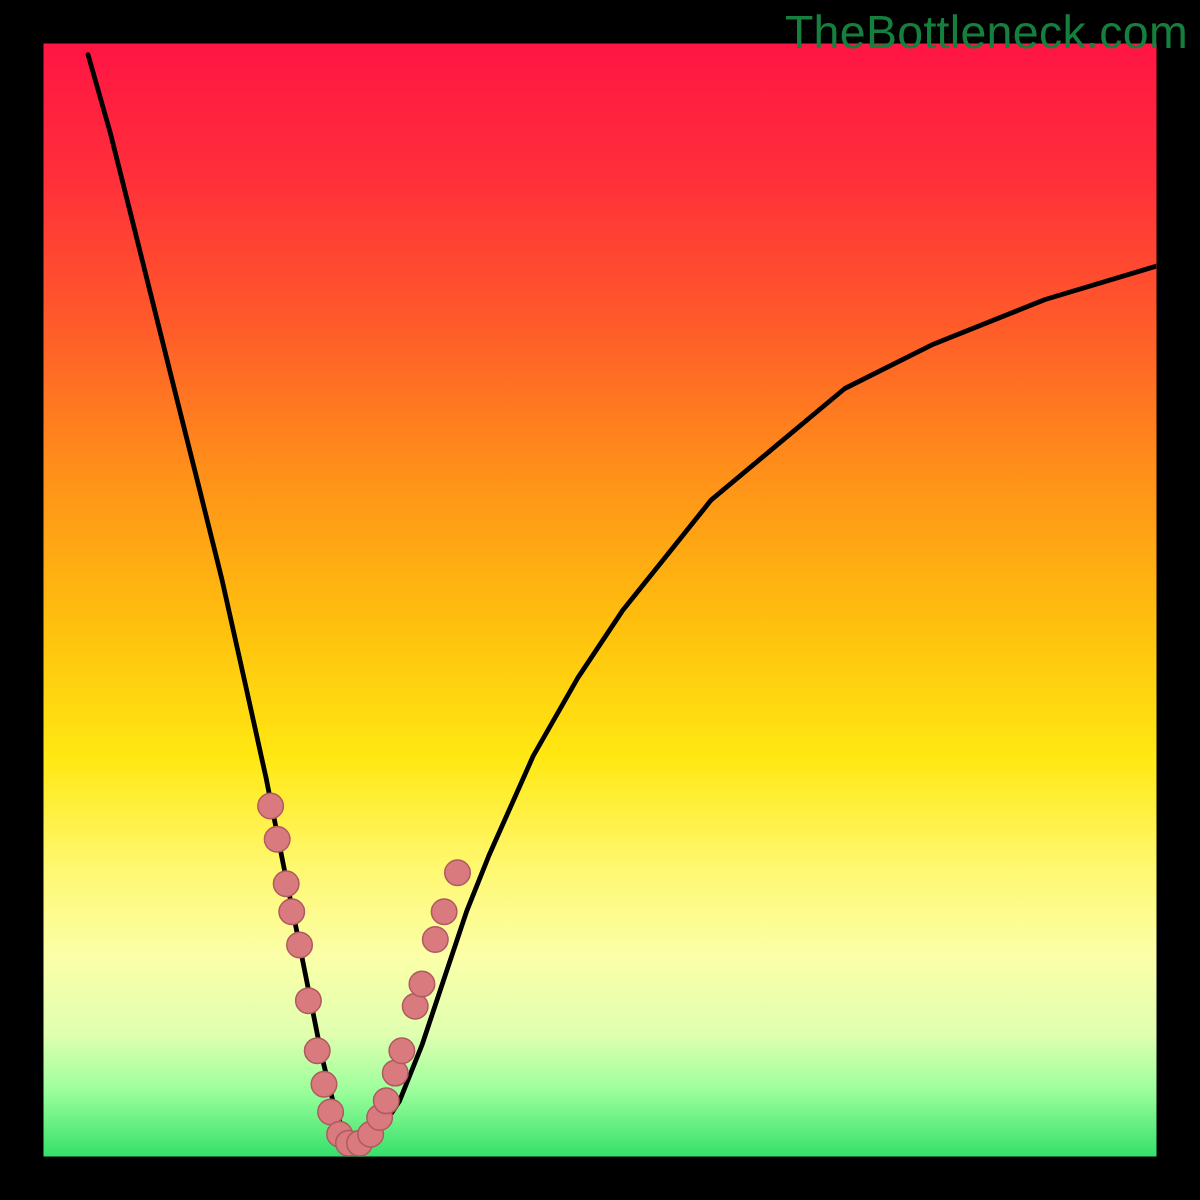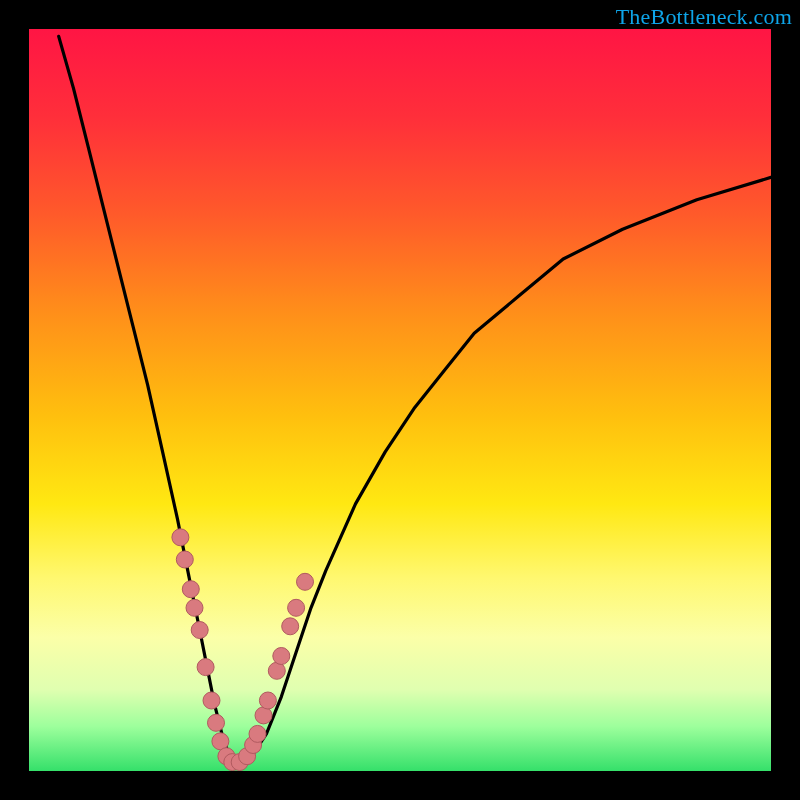--- a/index.html
+++ b/index.html
@@ -13,21 +13,21 @@
       #ff8e1a 38%,
       #ffbf0e 52%,
       #ffe812 64%,
       #fff870 74%,
       #fbffa8 82%,
       #e0ffb0 89%,
       #9dff9c 94%,
       #35e06a 100%);
   }
   .attrib{
-    position:absolute;top:4px;right:8px;color:#0ea5e9;font-size:22px;font-weight:400;letter-spacing:.2px;font-family:Liberation Serif, serif;
+    position:absolute;top:4px;right:8px;color:#15803d;font-size:31px;font-weight:400;letter-spacing:.2px;
   }
   svg{position:absolute;left:29px;top:29px}
 </style>
 </head>
 <body>
 
 <div class="frame">
   <div class="plot"></div>
   <svg id="svg" width="742" height="742">
       <path d="M29.7 7.4 L44.5 59.4 L59.4 118.7 L74.2 178.1 L89.0 237.4 L103.9 296.8 L118.7 356.2 L133.6 422.9 L148.4 489.7 L163.2 563.9 L170.7 601.0 L178.1 638.1 L185.5 675.2 L192.9 704.9 L200.3 727.2 L207.8 734.6 L215.2 734.6 L222.6 727.2 L237.4 704.9 L252.3 667.8 L267.1 623.3 L282.0 578.8 L296.8 541.7 L326.5 474.9 L356.2 422.9 L385.8 378.4 L415.5 341.3 L445.2 304.2 L489.7 267.1 L534.2 230.0 L593.6 200.3 L667.8 170.7 L742.0 148.4 " fill="none" stroke="#000000" stroke-width="3.2" stroke-linecap="round" stroke-linejoin="round"></path>

